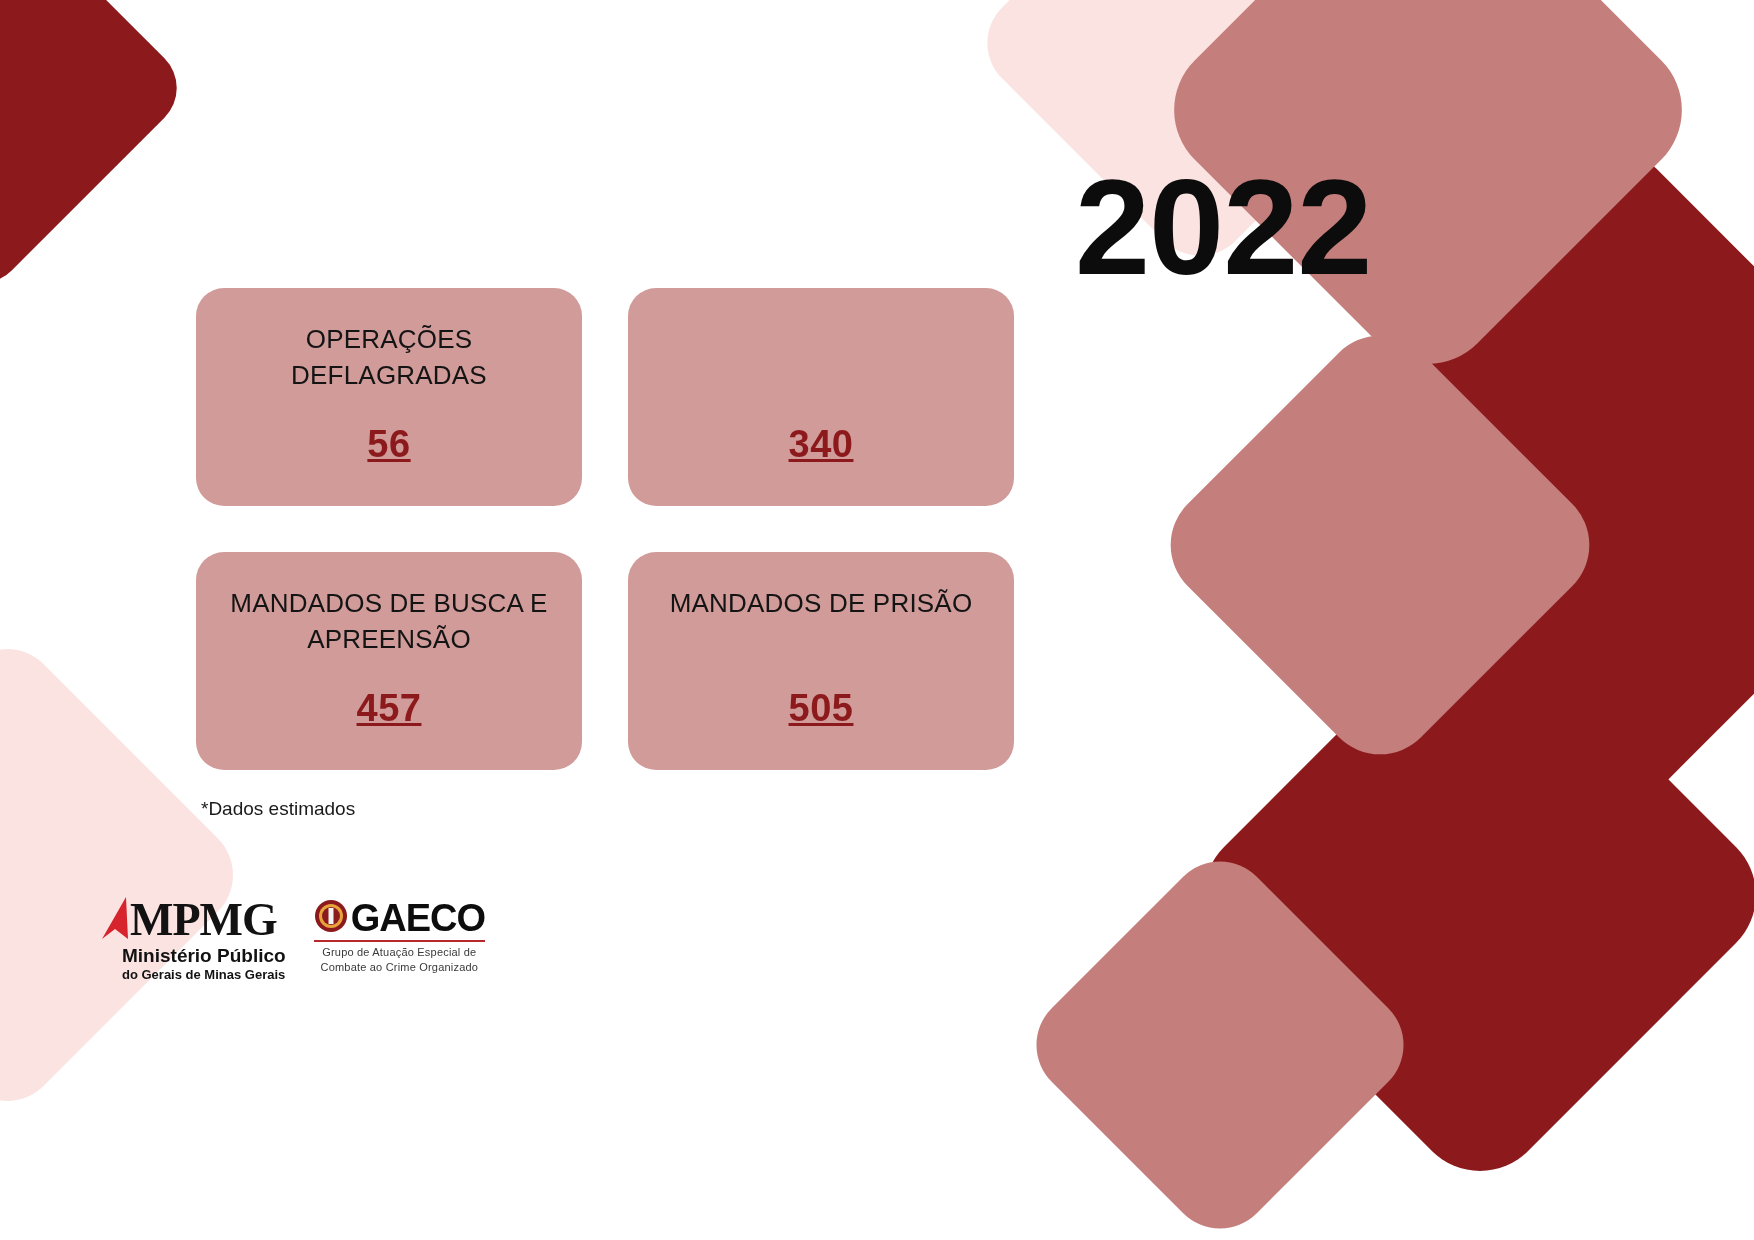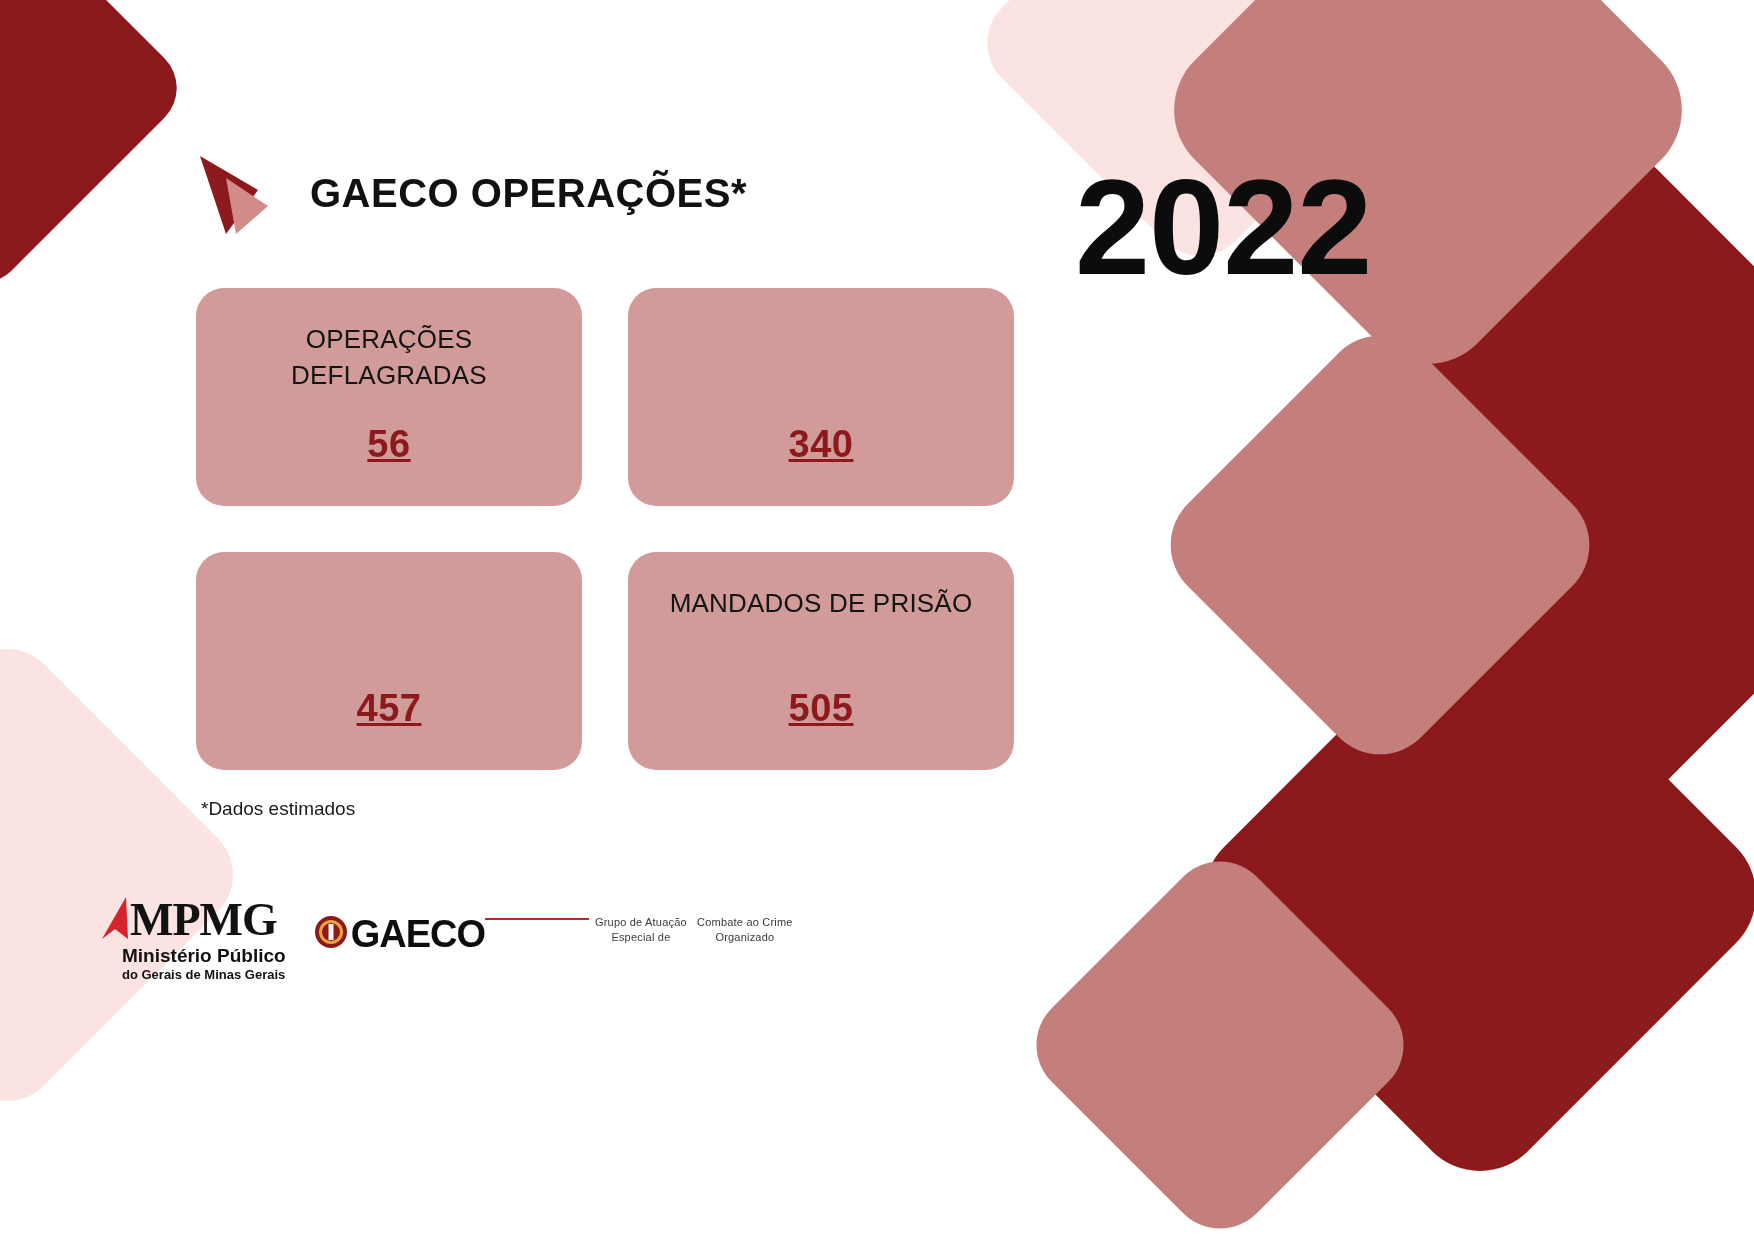--- a/index.html
+++ b/index.html
@@ -237,23 +237,23 @@
     font-weight: bold;
     color: #121212;
     margin-left: 22px;
     line-height: 1.2;
   }
 
   
   .gaeco {
     position: relative;
     display: flex;
-    flex-direction: row;
-    align-items: flex-start;
-    margin-top: 20px;
+    flex-direction: column;
+    align-items: center;
+    margin-top: 4px;
   }
   .gaeco-top {
     display: flex;
     align-items: center;
     gap: 3px;
   }
   .gaeco-word {
     font-size: 38px;
     font-weight: bold;
     color: #0d0d0d;
@@ -283,44 +283,36 @@
 
   <div class="deco deco-tl"></div>
   <div class="deco deco-bl"></div>
   <div class="deco deco-tr-pale"></div>
   <div class="deco deco-dark-1"></div>
   <div class="deco deco-dark-2"></div>
   <div class="deco deco-rose-1"></div>
   <div class="deco deco-rose-2"></div>
   <div class="deco deco-rose-3"></div>
 
-  <div class="header">
-    <span class="arrow-logo">
-      <svg width="78" height="86" viewBox="0 0 78 86" xmlns="http://www.w3.org/2000/svg">
-        <polygon points="4,6 62,40 30,84" fill="#8C1A1C"></polygon>
-        <polygon points="30,28 72,56 40,84" fill="#D28B88"></polygon>
-      </svg>
-    </span>
-    <h1 class="slide-title">GAECO OPERAÇÕES*</h1>
-  </div>
 
   <div class="year">2022</div>
 
   <div class="cards">
 
     <div class="card">
       <div class="card-label">OPERAÇÕES DEFLAGRADAS</div>
       <div class="card-value">56</div>
     </div>
 
     <div class="card">
       <div class="card-value">340</div>
     </div>
 
     <div class="card">
+      <div class="card-label">MANDADOS DE BUSCA E APREENSÃO</div>
       <div class="card-value">457</div>
     </div>
 
     <div class="card">
       <div class="card-label">MANDADOS DE PRISÃO</div>
       <div class="card-value">505</div>
     </div>
 
   </div>
 

